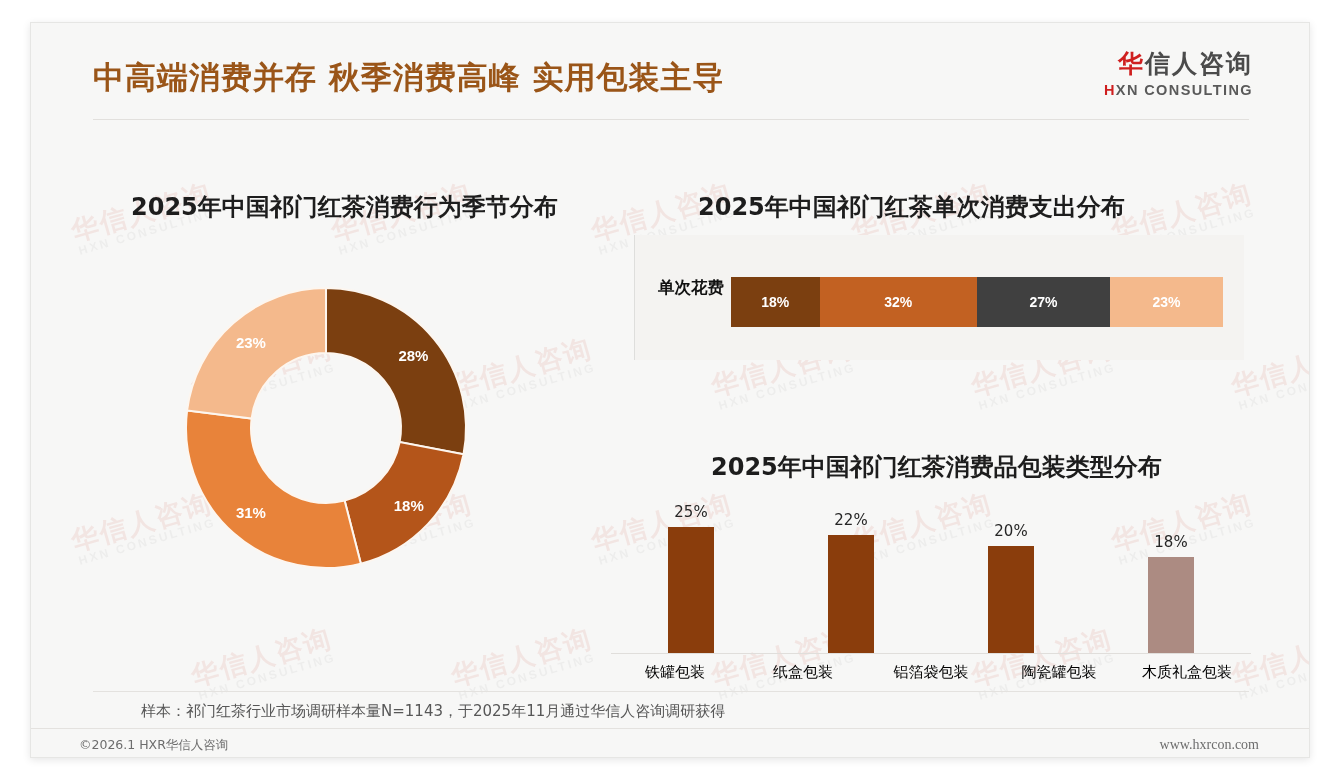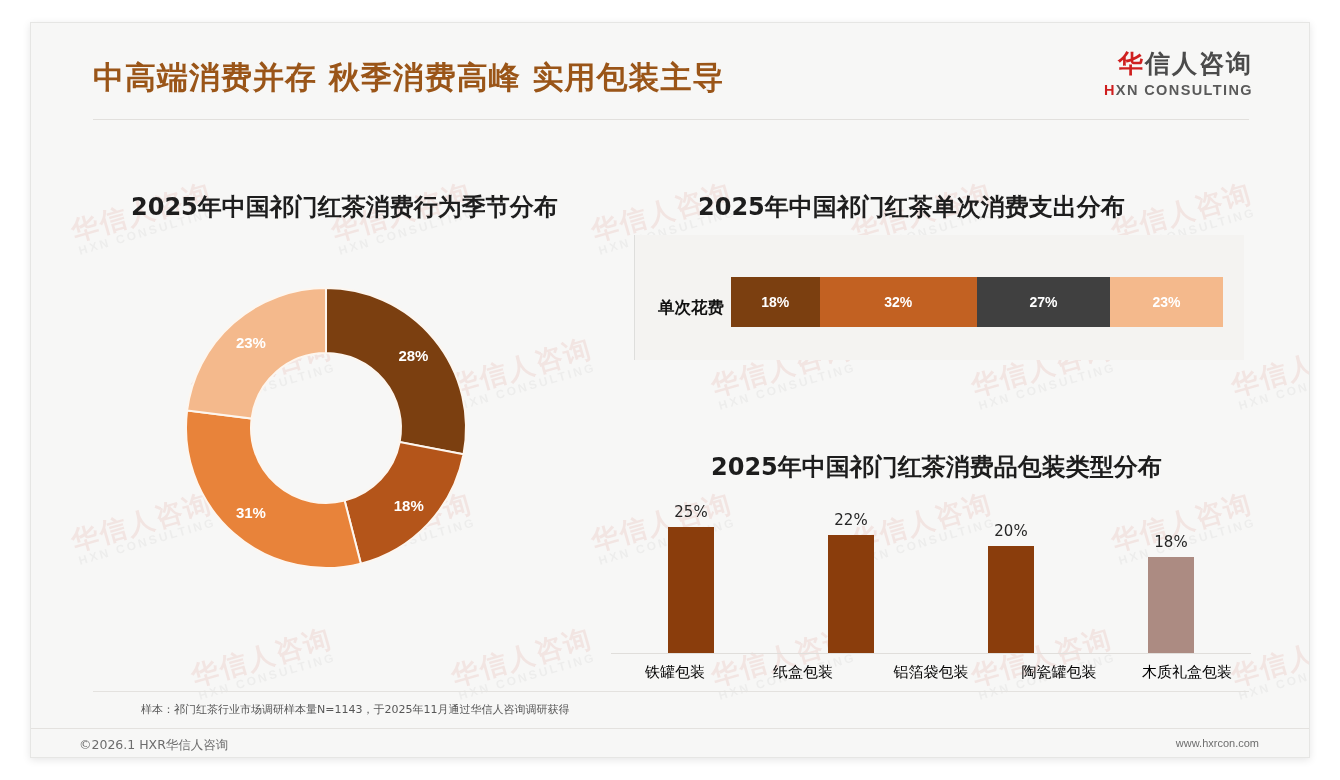--- a/index.html
+++ b/index.html
@@ -106,21 +106,21 @@
   }
   #stack-axis {
     position: absolute; left: 8px; top: 62px; width: 1px; height: 125px;
     background: #dededc;
   }
   #stack-row {
     position: absolute; left: 105px; top: 104px; width: 492px; height: 50px;
     display: flex;
   }
   #stack-cat {
-    position: absolute; left: 0px; top: 124px; width: 98px;
+    position: absolute; left: 0px; top: 104px; width: 98px;
     text-align: right;
     font-size: 16.5px; font-weight: 700; color: #111;
     font-family: "DejaVu Sans", sans-serif;
   }
   .seg { display: flex; align-items: center; justify-content: center; height: 100%; }
   .seg-lbl { font-size: 14px; font-weight: 700; color: #ffffff; }
   #stack-legend {
     position: absolute; left: 105px; top: 208px; width: 492px;
     display: flex; justify-content: center; gap: 22px;
   }
@@ -154,40 +154,40 @@
     font-family: "DejaVu Sans", sans-serif;
   }
 
   
   #note-rule {
     position: absolute; left: 62px; top: 668px; width: 1156px; height: 1px;
     background: #e4e2df; z-index: 3;
   }
   #note {
     position: absolute; left: 110px; top: 679px;
-    font-size: 11px; color: #575757; z-index: 3;
+    font-size: 15px; color: #575757; z-index: 3;
     font-family: "DejaVu Sans", sans-serif;
   }
   #footer-rule {
     position: absolute; left: 0; top: 705px; width: 100%; height: 1px;
     background: #e4e2df; z-index: 3;
   }
   #footer {
     position: absolute; left: 0; top: 706px; width: 100%; height: 30px;
     z-index: 3;
   }
   #footer-left {
     position: absolute; left: 48px; top: 8px;
     font-size: 12.5px; color: #6d6d6d;
     font-family: "DejaVu Sans", sans-serif;
   }
   #footer-right {
     position: absolute; right: 50px; top: 8px;
-    font-size: 11px; color: #6d6d6d;
-    font-family: Liberation Sans, sans-serif;
+    font-size: 14px; color: #6d6d6d;
+    font-family: Liberation Serif, serif;
   }
 </style>
 </head>
 <body>
 
 <div id="slide">
 
   <div id="watermarks">
       <div class="wm" style="left: 40px; top: 175px;">
         <div class="wm-cn">华信人咨询</div>

